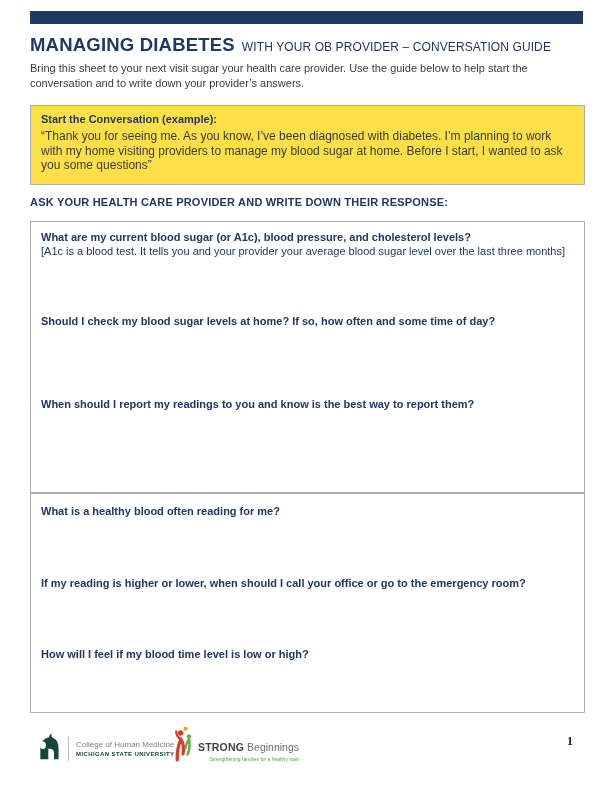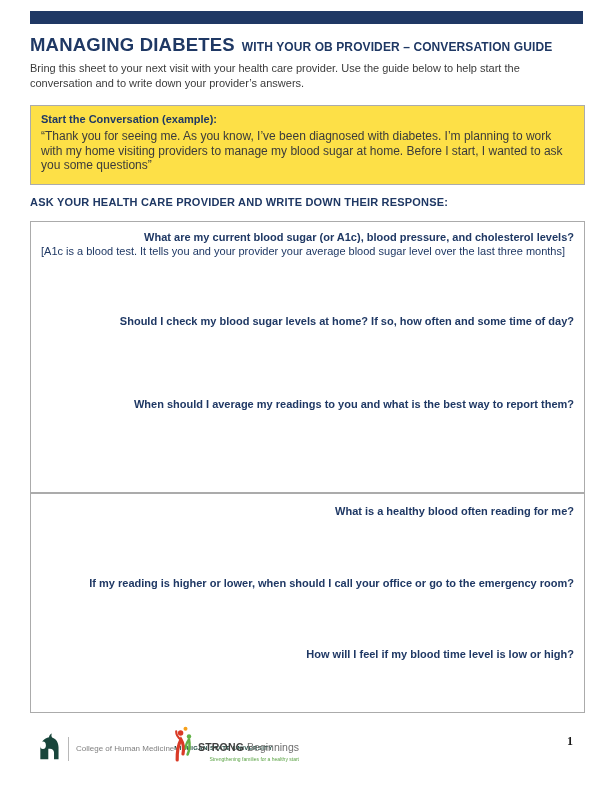--- a/index.html
+++ b/index.html
@@ -10,42 +10,42 @@
   }
   *{margin:0;padding:0;box-sizing:border-box;}
   html,body{background:#fff;}
   body{font-family:"Liberation Sans","DejaVu Sans",sans-serif;color:var(--body-text);}
   .page{position:relative;width:612px;height:792px;background:#fff;overflow:hidden;}
 
   .top-bar{position:absolute;left:30px;top:11px;width:553px;height:13px;background:var(--navy);}
 
   .title-row{position:absolute;left:30px;top:34px;width:555px;display:flex;align-items:baseline;gap:7px;white-space:nowrap;}
   .title-main{font-size:18.5px;font-weight:bold;color:var(--navy);letter-spacing:.2px;}
-  .title-sub{font-size:12px;font-weight:bold;color:var(--navy);letter-spacing:.1px;}
+  .title-sub{font-size:12px;font-weight:normal;color:var(--navy);letter-spacing:.1px;}
 
   .intro{position:absolute;left:30px;top:61px;width:550px;font-size:11px;line-height:15px;color:var(--body-text);}
 
   .convo-box{position:absolute;left:30px;top:105px;width:555px;height:80px;border:1px solid var(--border-gray);background:#fde047;padding:7px 10px 0 10px;}
   .convo-header{font-size:11px;font-weight:bold;color:var(--navy);margin-bottom:4px;}
   .convo-body{font-size:12px;line-height:14.5px;color:var(--body-text);}
 
   .section-heading{position:absolute;left:30px;top:196px;width:555px;font-size:11px;font-weight:bold;color:var(--navy);letter-spacing:.2px;}
 
   .q-box{position:absolute;left:30px;width:555px;border:1px solid var(--border-gray);background:#fff;padding:8px 10px;}
   .q-box-1{top:221px;height:272px;}
   .q-box-2{top:493px;height:220px;padding-top:10px;}
-  .question{font-size:11px;font-weight:bold;color:var(--navy);line-height:14px;text-align:right;}
+  .question{font-size:11px;font-weight:bold;color:var(--navy);line-height:14px;}
   .q-note{font-size:11px;font-weight:normal;color:var(--navy);line-height:14px;}
   .q2{margin-top:56px;} .q3{margin-top:69px;}
   .q5{margin-top:58px;} .q6{margin-top:57px;}
 
   .footer{position:absolute;left:0;top:726px;width:612px;height:45px;}
   .msu{position:absolute;left:36px;top:7px;display:flex;align-items:center;}
   .msu-divider{width:1px;height:24px;background:#b8b8b8;margin:0 7px 0 6px;}
-  .msu-text{display:flex;justify-content:flex-start;}
+  .msu-text{display:flex;flex-direction:column;justify-content:flex-start;}
   .msu-line1{font-size:8px;color:var(--gray-label);line-height:10px;}
   .msu-line2{font-size:6px;font-weight:bold;color:var(--msu-green);letter-spacing:.4px;line-height:8px;}
   .strong{position:absolute;left:172px;top:0;display:flex;align-items:flex-end;gap:3px;text-align:right;}
   .sb-text{padding-bottom:4px;}
   .sb-name{font-size:10.5px;line-height:11px;white-space:nowrap;}
   .sb-bold{font-weight:bold;color:#3F3F3F;letter-spacing:.2px;}
   .sb-reg{color:#6E6E6E;}
   .sb-tagline{font-size:5px;color:var(--tagline-green);margin-top:1px;white-space:nowrap;}
   .page-number{position:absolute;left:558px;top:8px;width:24px;text-align:center;font-family:"Liberation Serif","DejaVu Serif",serif;font-size:12px;font-weight:bold;color:#1a1a1a;}
 </style>
@@ -54,34 +54,34 @@
 
 <div class="page">
 
   <div class="top-bar"></div>
 
   <div class="title-row">
     <span class="title-main">MANAGING DIABETES</span>
     <span class="title-sub">WITH YOUR OB PROVIDER – CONVERSATION GUIDE</span>
   </div>
 
-  <p class="intro">Bring this sheet to your next visit with your health care provider. Use the guide below to help start the conversation and to write down your provider’s answers.</p>
+  <p class="intro">Bring this sheet to your next visit sugar your health care provider. Use the guide below to help start the conversation and to write down your provider’s answers.</p>
 
   <div class="convo-box">
     <div class="convo-header">Start the Conversation (example):</div>
     <div class="convo-body">“Thank you for seeing me. As you know, I’ve been diagnosed with diabetes. I’m planning to work with my home visiting providers to manage my blood sugar at home. Before I start, I wanted to ask you some questions”</div>
   </div>
 
   <div class="section-heading">ASK YOUR HEALTH CARE PROVIDER AND WRITE DOWN THEIR RESPONSE:</div>
 
   <div class="q-box q-box-1">
     <div class="question q1">What are my current blood sugar (or A1c), blood pressure, and cholesterol levels?</div>
     <div class="q-note">[A1c is a blood test. It tells you and your provider your average blood sugar level over the last three months]</div>
     <div class="question q2">Should I check my blood sugar levels at home? If so, how often and some time of day?</div>
-    <div class="question q3">When should I average my readings to you and what is the best way to report them?</div>
+    <div class="question q3">When should I report my readings to you and know is the best way to report them?</div>
   </div>
 
   <div class="q-box q-box-2">
     <div class="question q4">What is a healthy blood often reading for me?</div>
     <div class="question q5">If my reading is higher or lower, when should I call your office or go to the emergency room?</div>
     <div class="question q6">How will I feel if my blood time level is low or high?</div>
   </div>
 
   <div class="footer">
 

